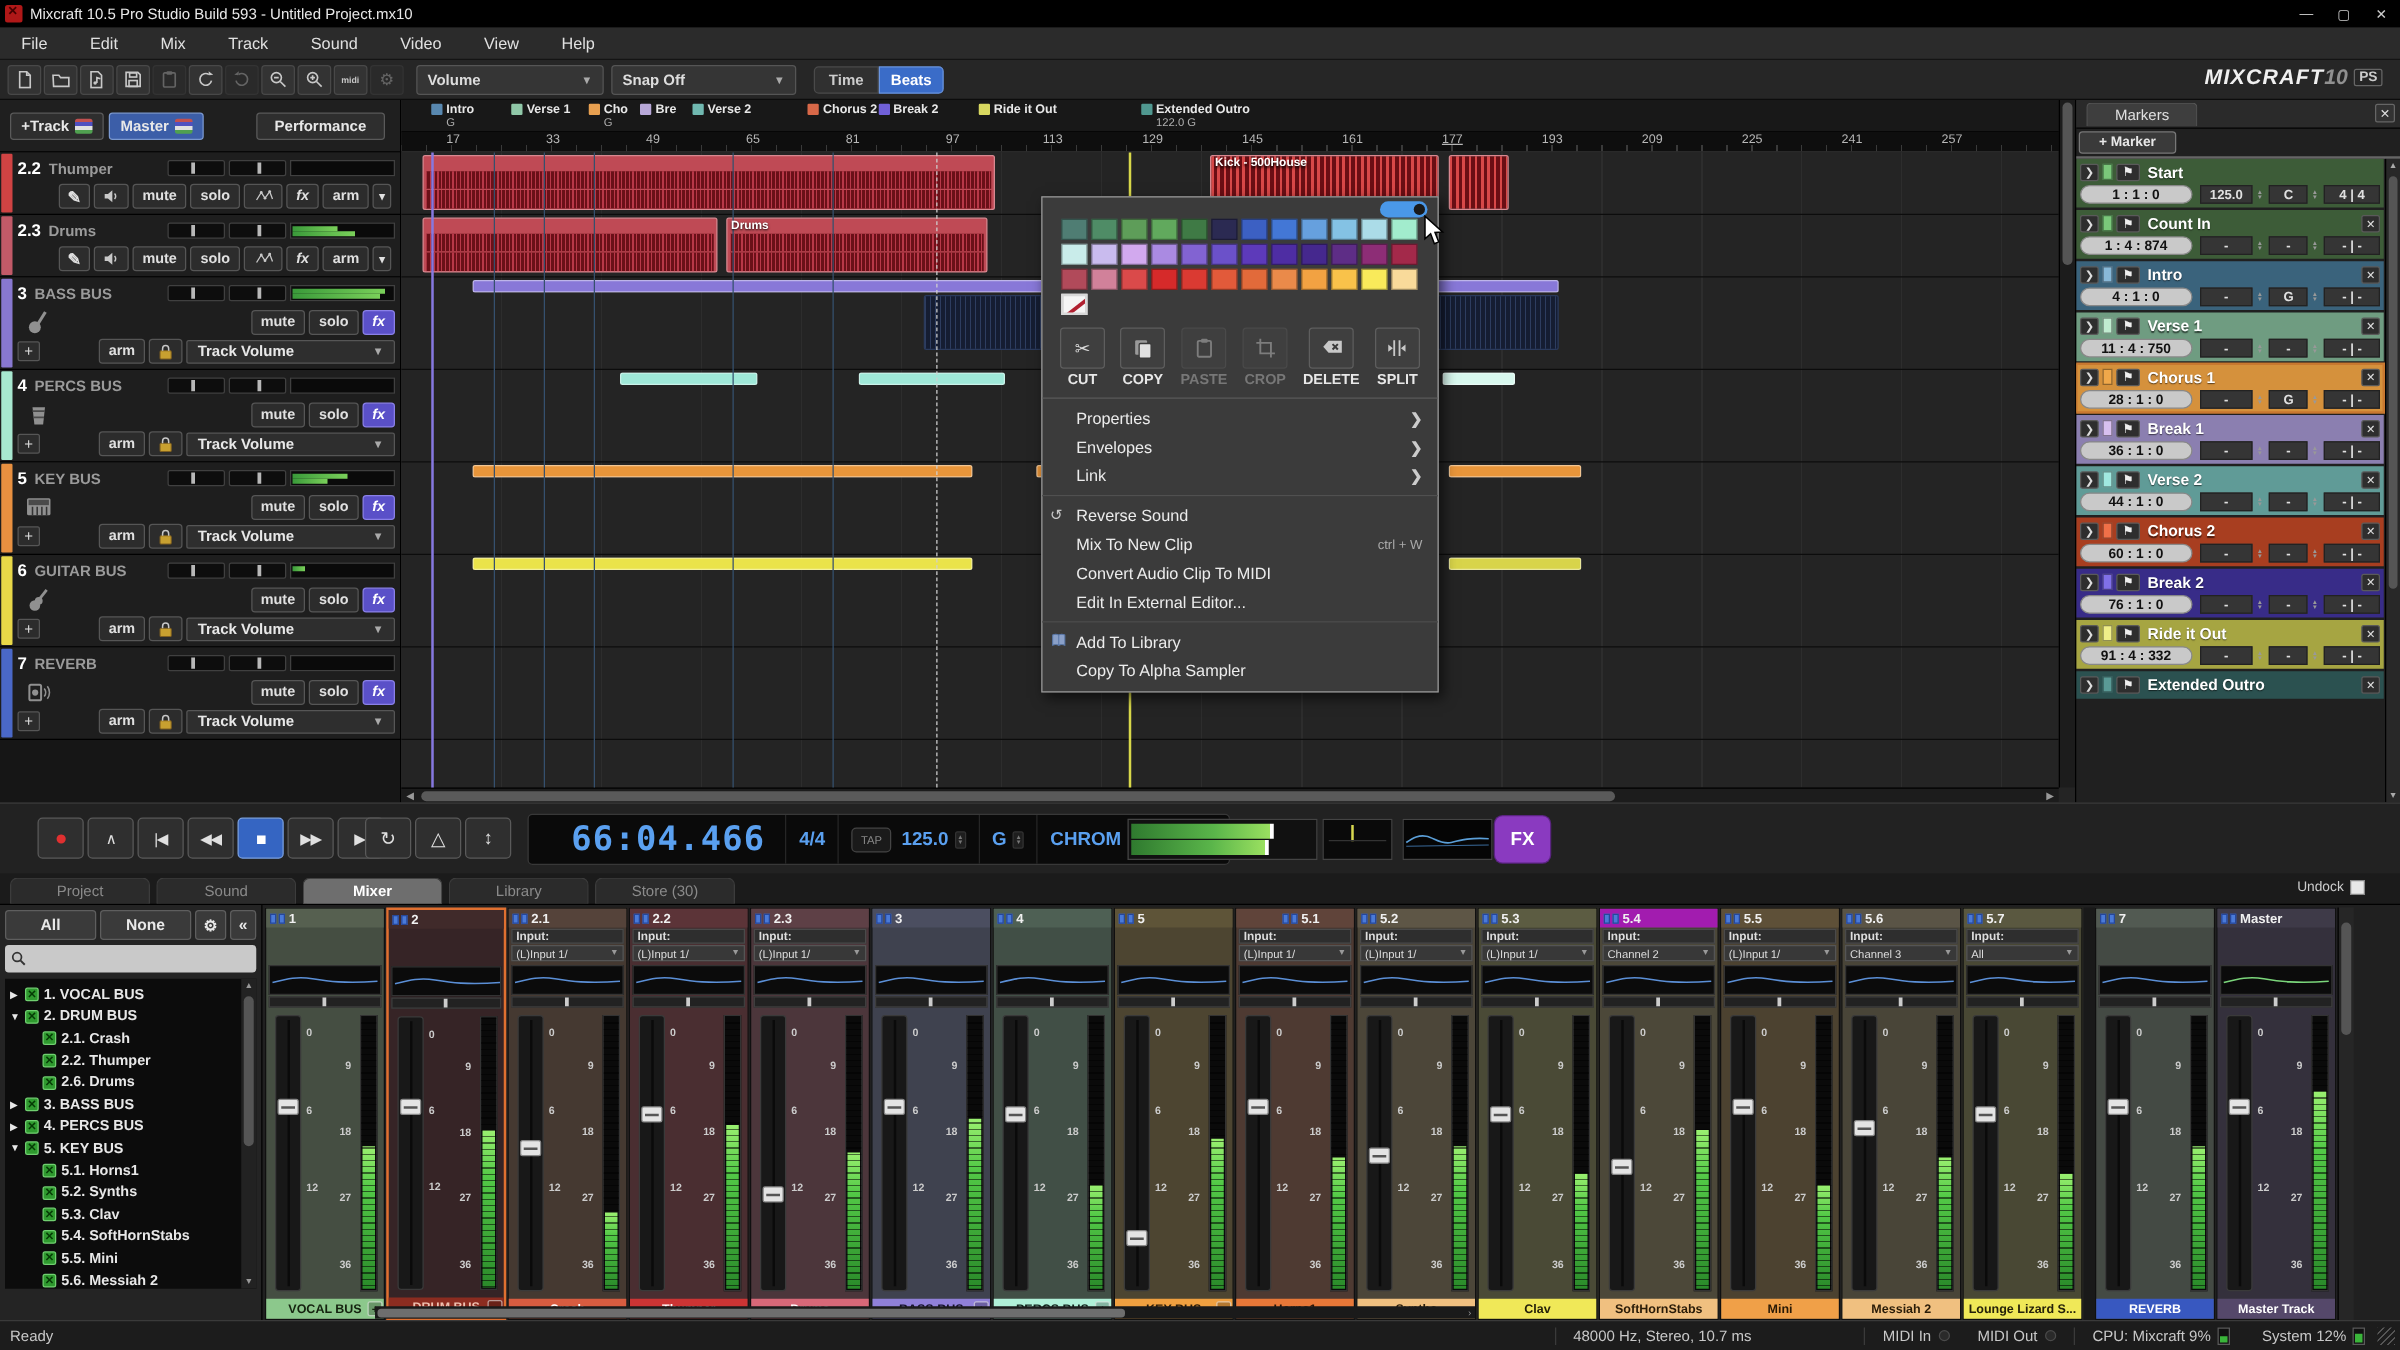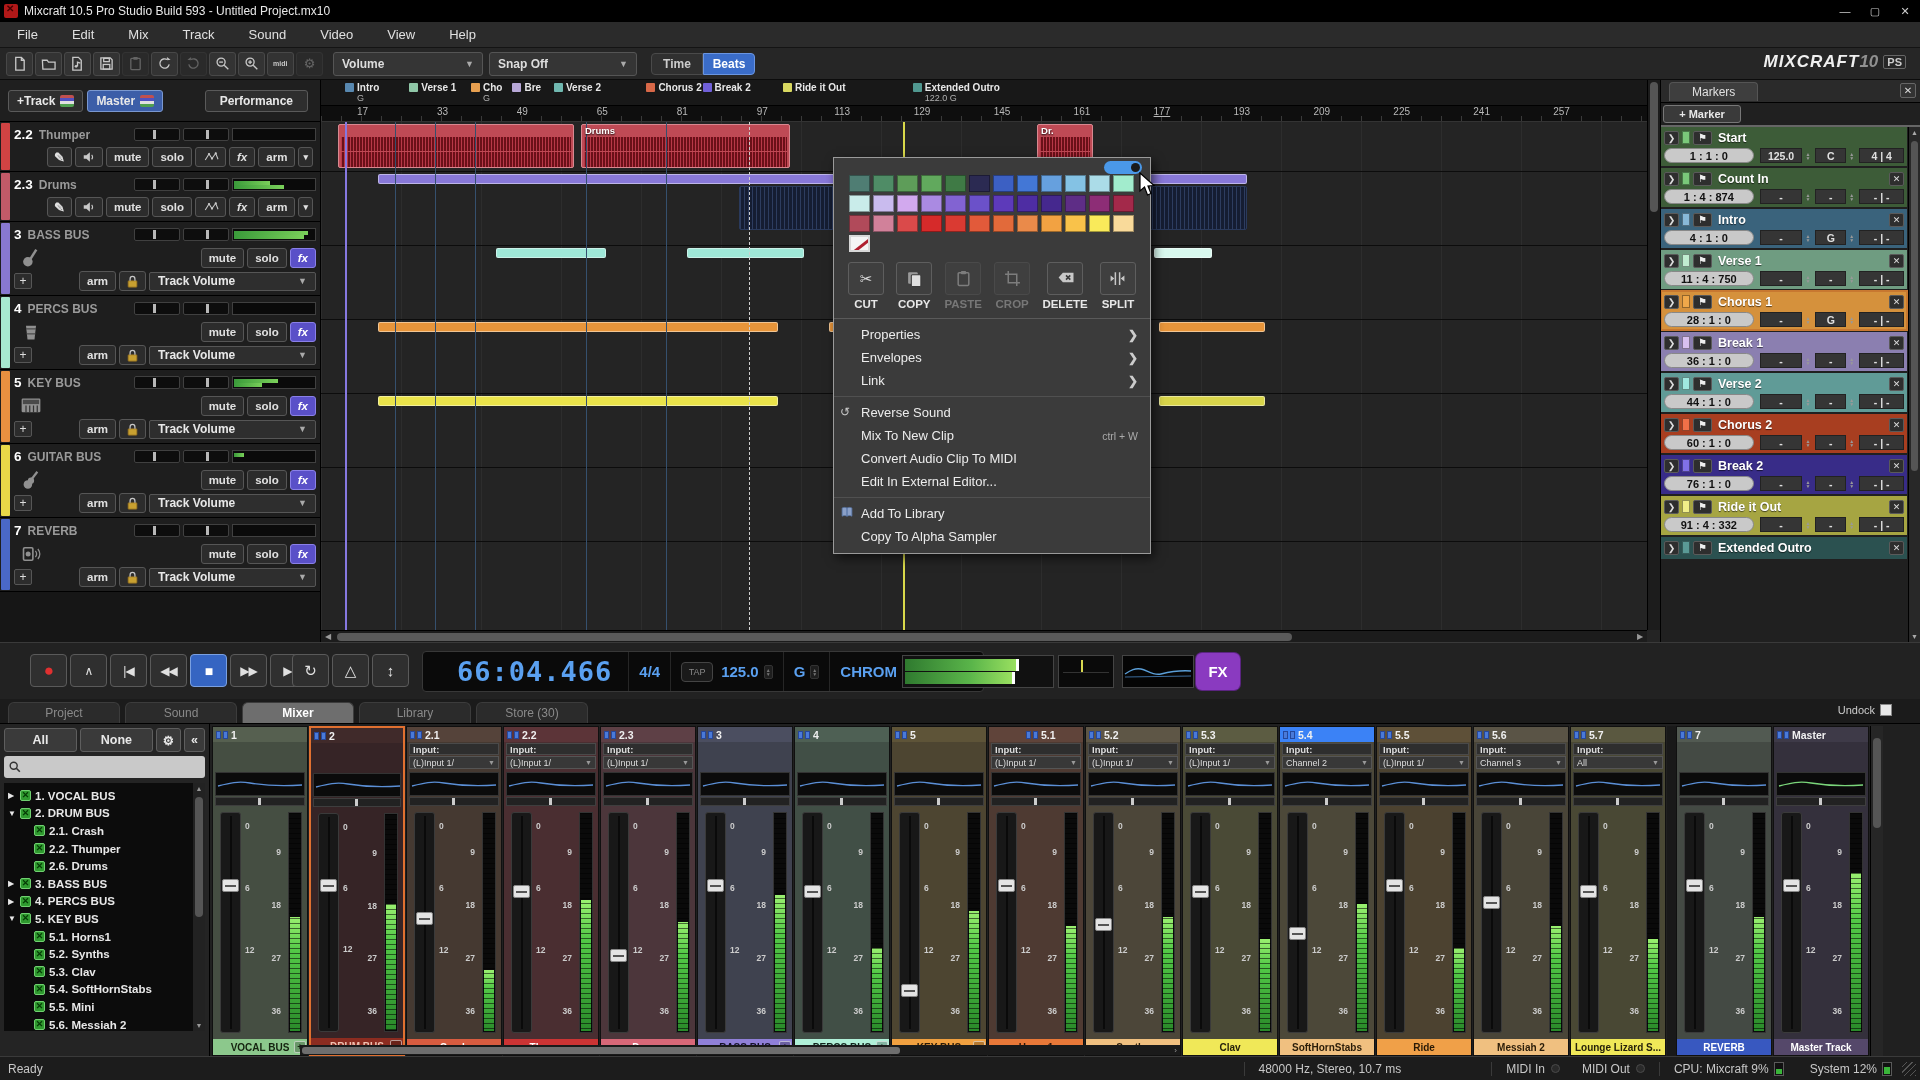--- a/index.html
+++ b/index.html
@@ -826,20 +826,30 @@
           <span class="tl-num" style="left: 56.83%;">161</span>
           <span class="tl-num" style="left: 62.8%; text-decoration: underline;">177</span>
           <span class="tl-num" style="left: 68.77%;">193</span>
           <span class="tl-num" style="left: 74.74%;">209</span>
           <span class="tl-num" style="left: 80.71%;">225</span>
           <span class="tl-num" style="left: 86.68%;">241</span>
           <span class="tl-num" style="left: 92.65%;">257</span>
         </div>
       <div class="tl-lanes" id="tl-lanes">
           <div class="tl-lane" style="height: 50px;">
+            <div class="clip clip-wave" style="left: 1.3%; width: 34.5%;">
+              <div class="wave-band b1"></div>
+              <div class="wave-band b2"></div>
+            </div>
+            <div class="clip clip-stripes" style="left: 48.8%; width: 13.8%;">
+              <div class="clip-label">Kick - 500House</div>
+            </div>
+            <div class="clip clip-stripes" style="left: 63.2%; width: 3.6%;"></div>
+          </div>
+          <div class="tl-lane" style="height: 50px;">
             <div class="clip clip-wave" style="left: 1.3%; width: 17.8%;">
               <div class="wave-band b1"></div>
               <div class="wave-band b2"></div>
             </div>
             <div class="clip clip-wave" style="left: 19.6%; width: 15.8%;">
               <div class="wave-band b1"></div>
               <div class="wave-band b2"></div>
               <div class="clip-label">Drums</div>
             </div>
             <div class="clip clip-wave" style="left: 54%; width: 4.2%;">
@@ -1884,21 +1894,21 @@
             <div class="fd-meter">
               <div class="fd-fill" style="height: 42%;"></div>
               <div class="fd-seg"></div>
             </div>
           </div>
           <div class="strip-name" style="background: rgb(240, 232, 88); color: rgb(38, 34, 10);">
             <span>Clav</span>
           </div>
         </div>
         <div class="strip" style="background: rgb(76, 72, 57);">
-          <div class="strip-header" style="background: #3b82f6;">
+          <div class="strip-header" style="background: #a21caf;">
             <div class="sh-sq">
               <i></i>
               <i></i>
             </div>
             <span class="sh-num">5.4</span>
           </div>
           <div class="strip-input">
             <div class="si-label">Input:</div>
             <div class="si-select">
               <span>Channel 2</span>
@@ -1966,21 +1976,21 @@
               <span class="R" style="top: 40%;">18</span>
               <span class="R" style="top: 64%;">27</span>
               <span class="R" style="top: 88%;">36</span>
             </div>
             <div class="fd-meter">
               <div class="fd-fill" style="height: 38%;"></div>
               <div class="fd-seg"></div>
             </div>
           </div>
           <div class="strip-name" style="background: rgb(240, 160, 72); color: rgb(42, 26, 6);">
-            <span>Ride</span>
+            <span>Mini</span>
           </div>
         </div>
         <div class="strip" style="background: rgb(73, 69, 56);">
           <div class="strip-header" style="background: rgb(90, 84, 70);">
             <div class="sh-sq">
               <i></i>
               <i></i>
             </div>
             <span class="sh-num">5.6</span>
           </div>

